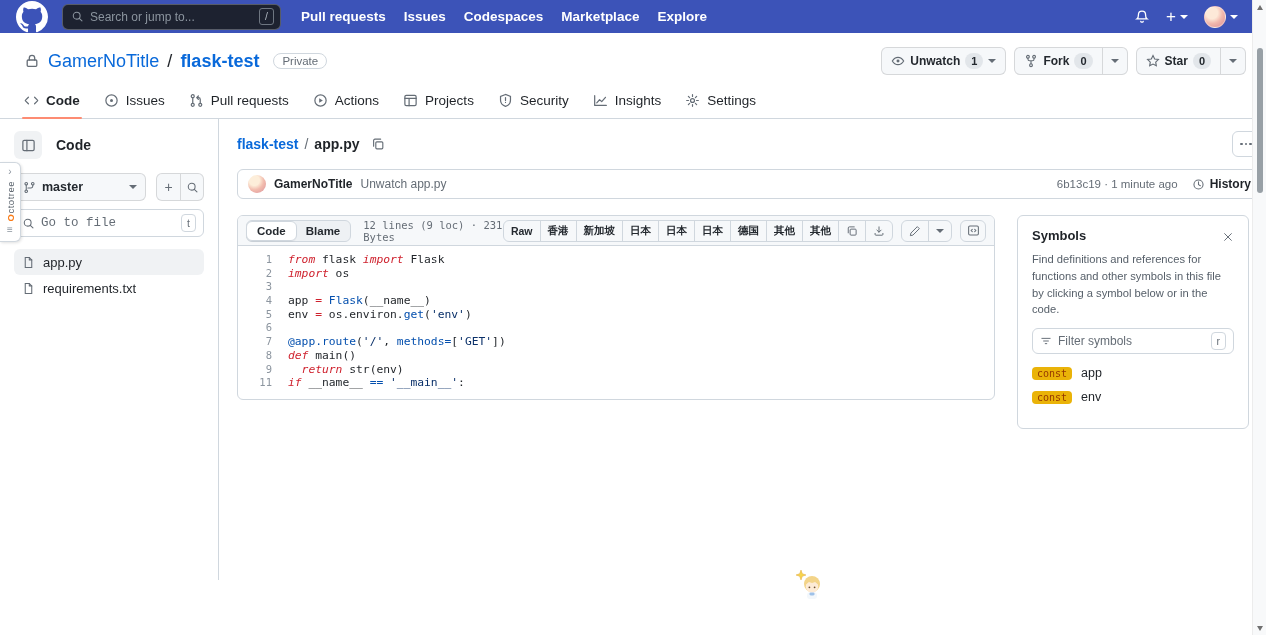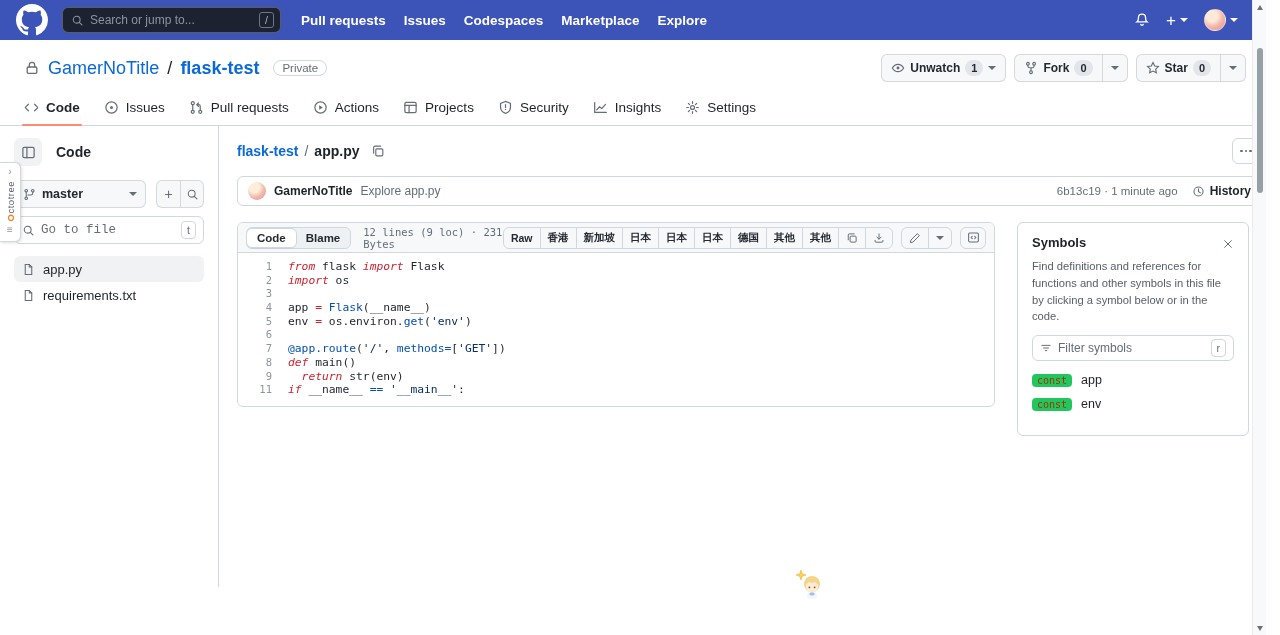--- a/index.html
+++ b/index.html
@@ -2,21 +2,21 @@
 <html><head>
 <meta charset="utf-8">
 <style>
   * { margin:0; padding:0; box-sizing:border-box; }
   html,body { width:1280px; height:635px; overflow:hidden; }
   body { font-family:"Liberation Sans", sans-serif; background:#fff; color:#1f2328; }
   #app { position:relative; width:1280px; height:635px; background:#fff; overflow:hidden; }
   .page { position:absolute; left:0; top:0; width:1266px; height:635px; }
 
   
-  .topbar { position:relative; height:40px; background:#3c53b8; display:flex; align-items:center; padding:0 16px; }
+  .topbar { position:relative; height:33px; background:#3c53b8; display:flex; align-items:center; padding:0 16px; }
   .gh-logo { width:32px; height:32px; color:#fff; margin-right:14px; flex:none; }
   .search-box { width:219px; height:26px; background:#1d2230; border:1px solid rgba(240,246,252,.28); border-radius:6px; display:flex; align-items:center; padding:0 6px 0 8px; }
   .search-box .mag { width:13px; height:13px; color:#8b949e; flex:none; }
   .search-box input { flex:1; background:transparent; border:none; outline:none; color:#c9d1d9; font-size:12px; padding:0 6px; font-family:"Liberation Sans",sans-serif; }
   .search-box input::placeholder { color:#8b949e; }
   .kbd-slash { border:1px solid #6e7681; border-radius:3px; color:#aeb6bf; font-size:10.5px; padding:1px 5px; line-height:1.2; }
   .topnav { display:flex; gap:18px; margin-left:20px; }
   .topnav a { color:#fff; font-size:13.5px; font-weight:700; text-decoration:none; white-space:nowrap; }
   .top-right { margin-left:auto; display:flex; align-items:center; gap:16px; padding-right:12px; }
   .top-right .ticon { width:16px; height:16px; color:#fff; }
@@ -125,21 +125,21 @@
   .sp-head { display:flex; align-items:flex-end; }
   .sp-title { font-size:13px; font-weight:700; }
   .sp-close { margin-left:auto; width:12px; height:12px; color:#656d76; }
   .sp-desc { font-size:11.2px; color:#57606a; line-height:1.5; margin:8px 0 10px 0; }
   .sp-filter { height:26px; border:1px solid #d0d7de; border-radius:6px; display:flex; align-items:center; gap:6px; padding:0 7px; }
   .sp-filter svg { width:12px; height:12px; color:#656d76; flex:none; }
   .sp-filter input { flex:1; border:none; outline:none; font-size:12px; min-width:0; background:transparent; font-family:"Liberation Sans",sans-serif; }
   .sp-filter input::placeholder { color:#656d76; }
   .sp-items { margin-top:12px; }
   .sp-item { display:flex; align-items:center; gap:9px; margin-bottom:10px; }
-  .kind-badge { font-family:"DejaVu Sans Mono",monospace; font-size:10px; color:#953800; background:#22c55e; border-radius:4px; padding:1px 5px; }
+  .kind-badge { font-family:"DejaVu Sans Mono",monospace; font-size:10px; color:#953800; background:#eab308; border-radius:4px; padding:1px 5px; }
   .sp-name { font-size:12.5px; }
 
   
   .chibi { position:absolute; left:795px; top:569px; width:30px; height:32px; }
 
   
   .scrollbar { position:absolute; right:0; top:0; width:14px; height:635px; background:#f8f9fa; border-left:1px solid #ececec; }
   .sb-arrow { position:absolute; left:0; width:14px; height:14px; display:flex; align-items:center; justify-content:center; color:#606060; }
   .sb-arrow.up { top:0; } .sb-arrow.down { bottom:0; }
   .tri-up { width:0; height:0; border-left:3.5px solid transparent; border-right:3.5px solid transparent; border-bottom:5px solid #707070; }
@@ -377,21 +377,21 @@
           <span class="kebab">
               <i></i>
               <i></i>
               <i></i>
             </span>
         </div>
 
         <div class="commit-box">
           <span class="cavatar"></span>
           <span class="cauthor">GamerNoTitle</span>
-          <span class="cmsg">Explore app.py</span>
+          <span class="cmsg">Unwatch app.py</span>
           <span class="cmeta">
             <span class="csha">6b13c19 · 1 minute ago</span>
             <span class="chist">
               <svg viewBox="0 0 16 16">
                   <circle class="o" cx="8" cy="8" r="5.6"></circle>
                   <path class="l" d="M8 4.8v3.4l2.3 1.4"></path>
                 </svg>
               <span>History</span>
             </span>
           </span>

